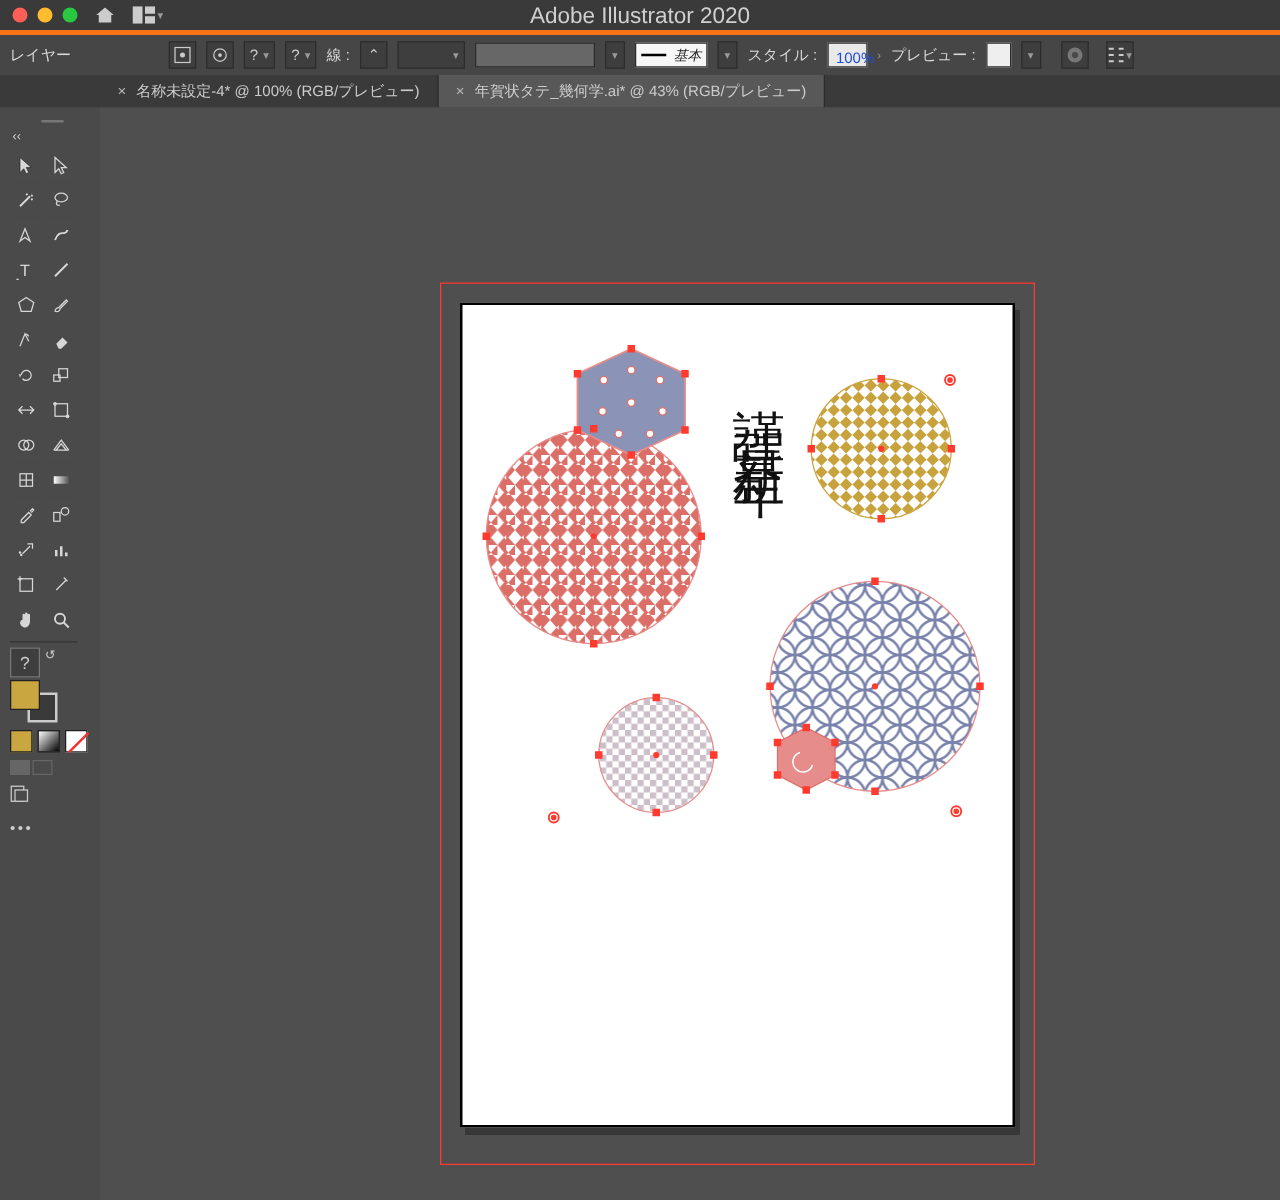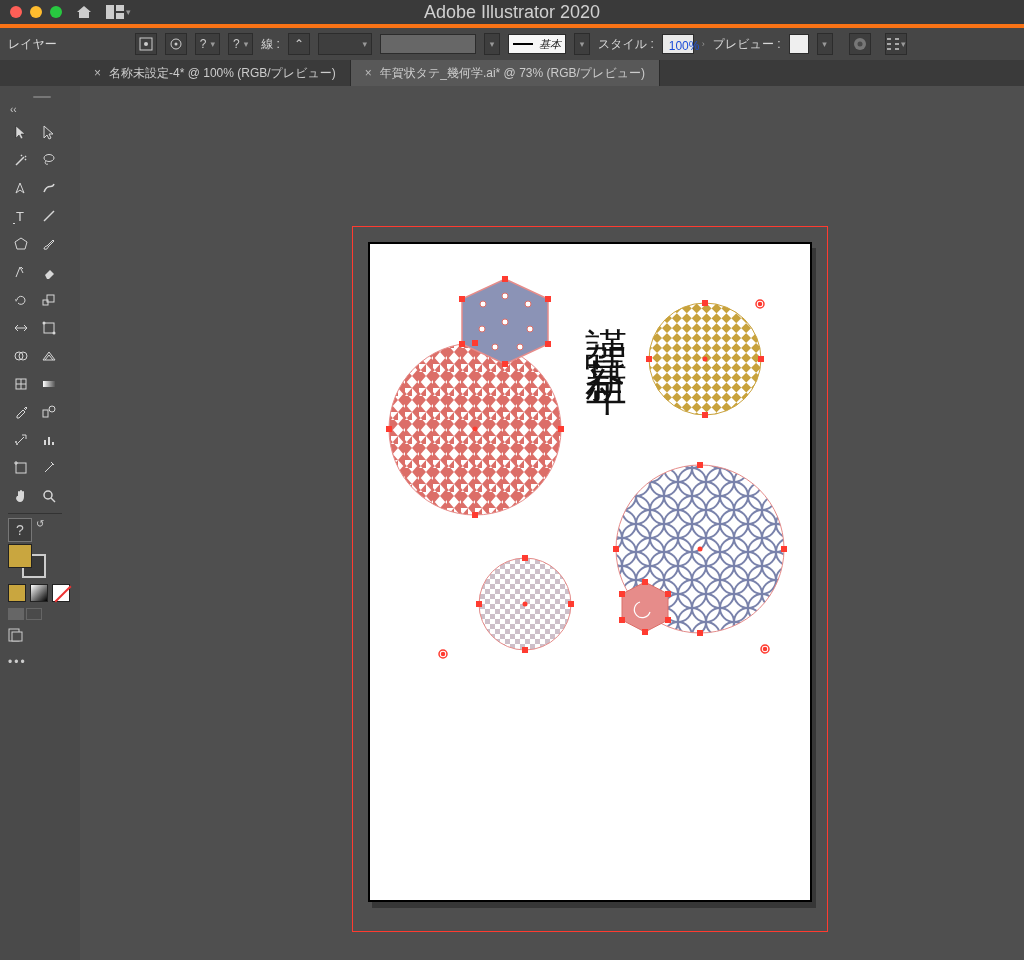--- a/index.html
+++ b/index.html
@@ -147,21 +147,21 @@
     </div>
 </div>
 
 <div class="doctabs">
   <div class="dtab">
       <span class="x">×</span>
       <span>名称未設定-4* @ 100% (RGB/プレビュー)</span>
     </div>
   <div class="dtab active">
       <span class="x">×</span>
-      <span>年賀状タテ_幾何学.ai* @ 73% (RGB/プレビュー)</span>
+      <span>年賀状タテ_幾何学.ai* @ 43% (RGB/プレビュー)</span>
     </div>
 </div>
 
 <div class="main">
 
   <div class="toolcol">
     <div class="top-grab">
         <span></span>
       </div>
     <div style="font-size:10px;color:#ccc;margin:2px 0 4px 2px;">‹‹</div>

